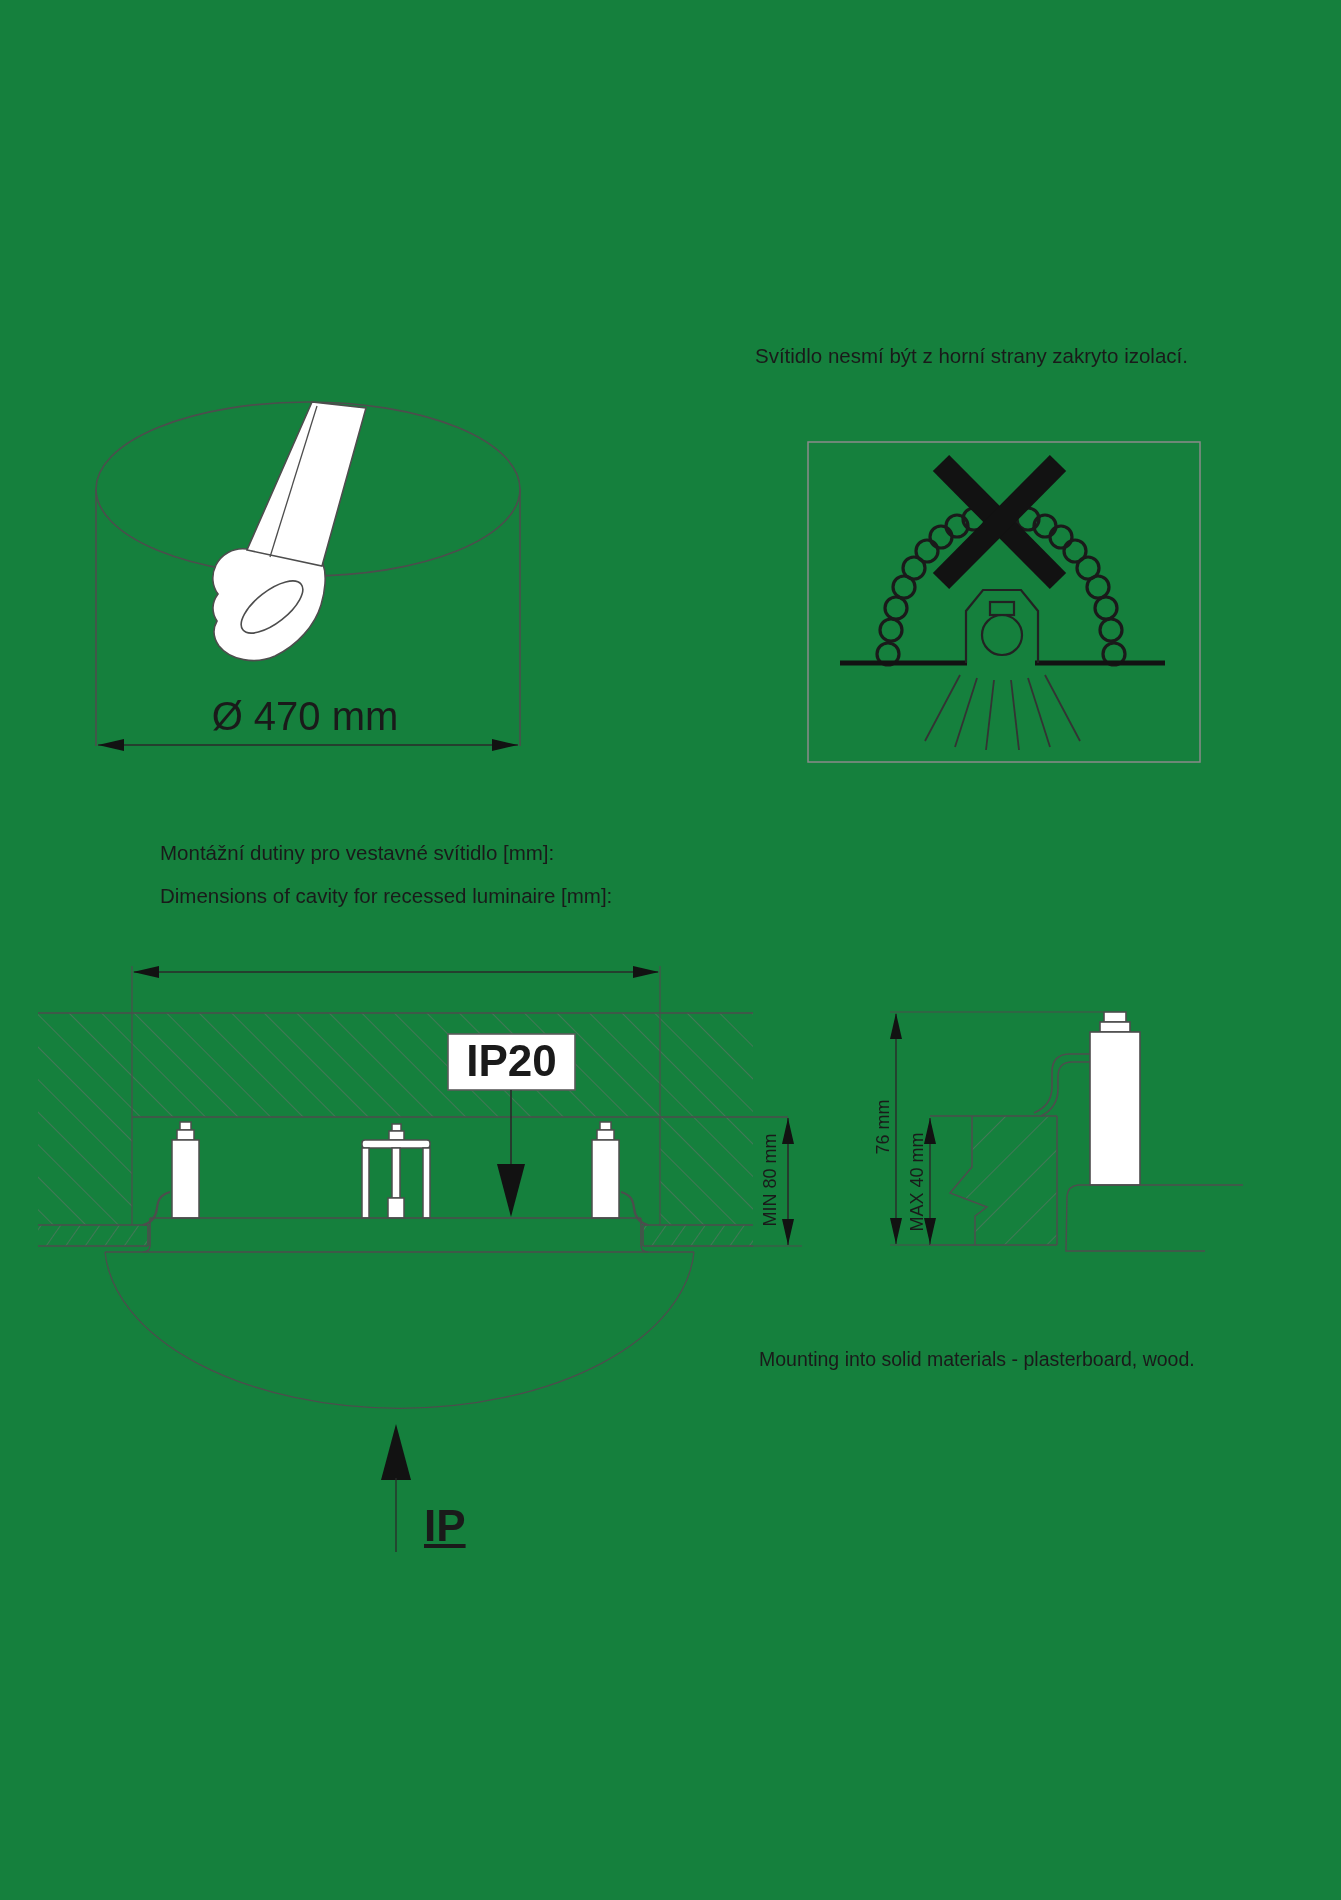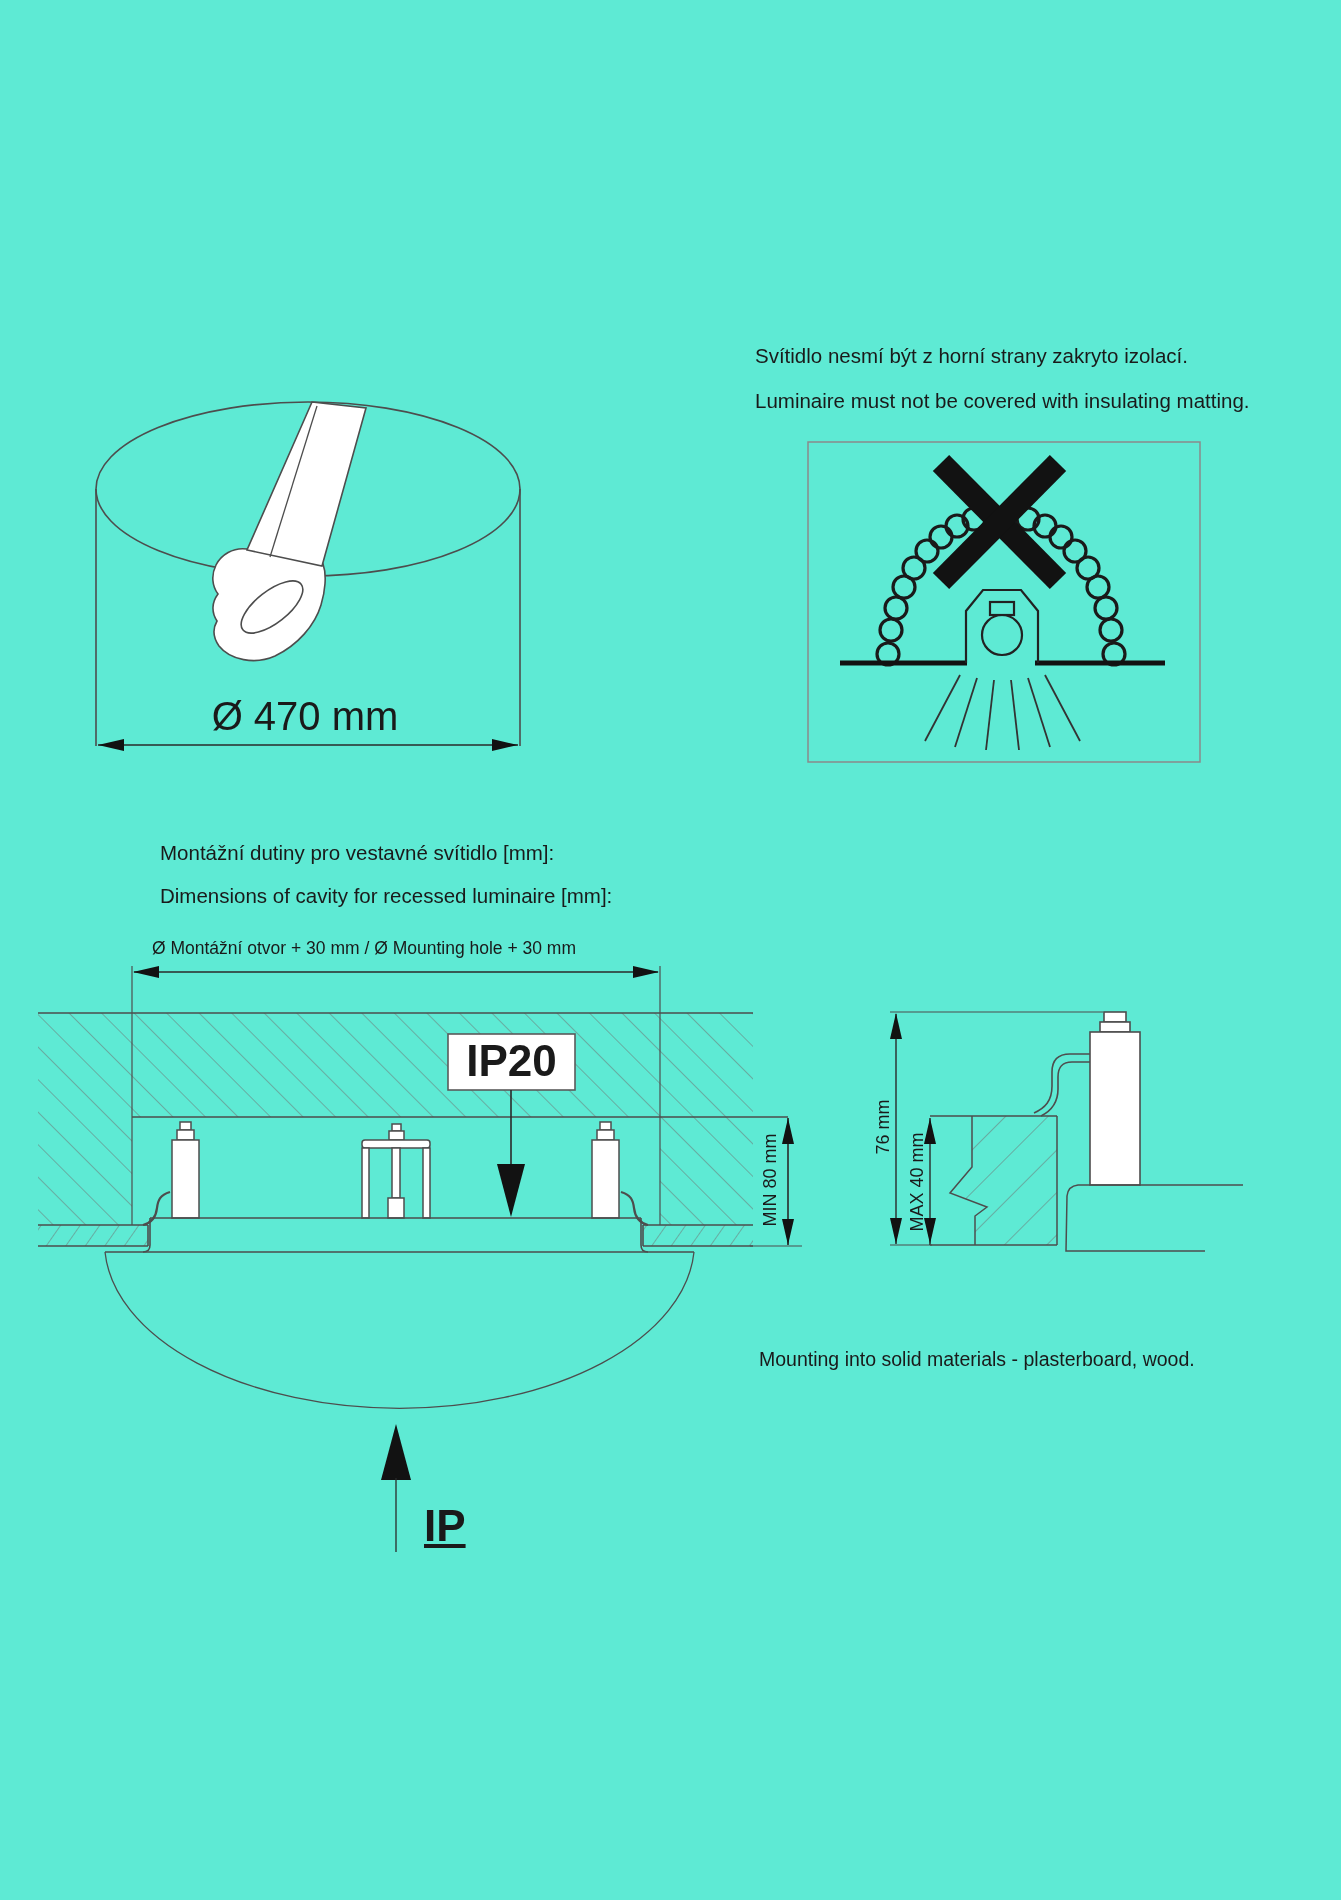--- a/index.html
+++ b/index.html
@@ -1,17 +1,17 @@
 <!DOCTYPE html>
 <html><head>
 <meta charset="utf-8">
 <style>
   html,body{margin:0;padding:0;background:#ffffff;}
   #page{
-    position:relative;width:1341px;height:1900px;background:#5eead4;overflow:hidden;
+    position:relative;width:1341px;height:1900px;background:#15803d;overflow:hidden;
     font-family:"Liberation Sans","DejaVu Sans",sans-serif;color:#1a1a1a;
   }
   #artwork{position:absolute;left:0;top:0;}
   .lbl{position:absolute;white-space:nowrap;line-height:1.2;color:#1a1a1a;}
   .t21{font-size:20.5px;}
   .t19{font-size:19.5px;}
   .dim{font-size:17.5px;}
   .big{font-size:40px;}
   .bold-badge{font-weight:bold;font-size:44px;letter-spacing:0;}
   .rot{transform:rotate(-90deg);transform-origin:center center;text-align:center;font-size:18px;}
@@ -216,28 +216,26 @@
       <g fill="none" stroke="#4d4d4d" stroke-width="1.6">
         <path d="M1090,1054 H1070 C1057,1054 1052,1061 1052,1072 V1086 C1052,1101 1045,1108 1034,1113"></path>
         <path d="M1090,1062 H1072 C1061,1062 1058,1068 1058,1077 V1089 C1058,1103 1051,1111 1041,1116"></path>
       </g>
 
       <path d="M1243,1185 H1078 Q1068,1186 1067,1196 L1066,1251 H1205" fill="none" stroke="#4d4d4d" stroke-width="1.5"></path>
     </g>
   </svg>
 
   <div class="lbl t21" style="left:755px;top:344px;">Svítidlo nesmí být z horní strany zakryto izolací.</div>
-  <div class="lbl t21" style="left:755px;top:389px;">Luminaire must not be covered with insulating matting.</div>
 
   <div class="lbl big center" style="left:155px;top:692px;width:300px;">Ø 470 mm</div>
 
   <div class="lbl t21" style="left:160px;top:841px;">Montážní dutiny pro vestavné svítidlo [mm]:</div>
   <div class="lbl t21" style="left:160px;top:884px;">Dimensions of cavity for recessed luminaire [mm]:</div>
 
-  <div class="lbl dim center" style="left:114px;top:938px;width:500px;">Ø Montážní otvor + 30 mm / Ø Mounting hole + 30 mm</div>
 
   <div class="lbl bold-badge" id="ip20-badge" style="left:448px;top:1034px;">IP20</div>
 
   <div class="lbl rot" style="left:710px;top:1170px;width:120px;height:20px;">MIN 80 mm</div>
 
   <div class="lbl rot" style="left:823px;top:1117px;width:120px;height:20px;">76 mm</div>
 
   <div class="lbl rot" style="left:857px;top:1172px;width:120px;height:20px;">MAX 40 mm</div>
 
   <div class="lbl t19" style="left:759px;top:1348px;">Mounting into solid materials - plasterboard, wood.</div>

